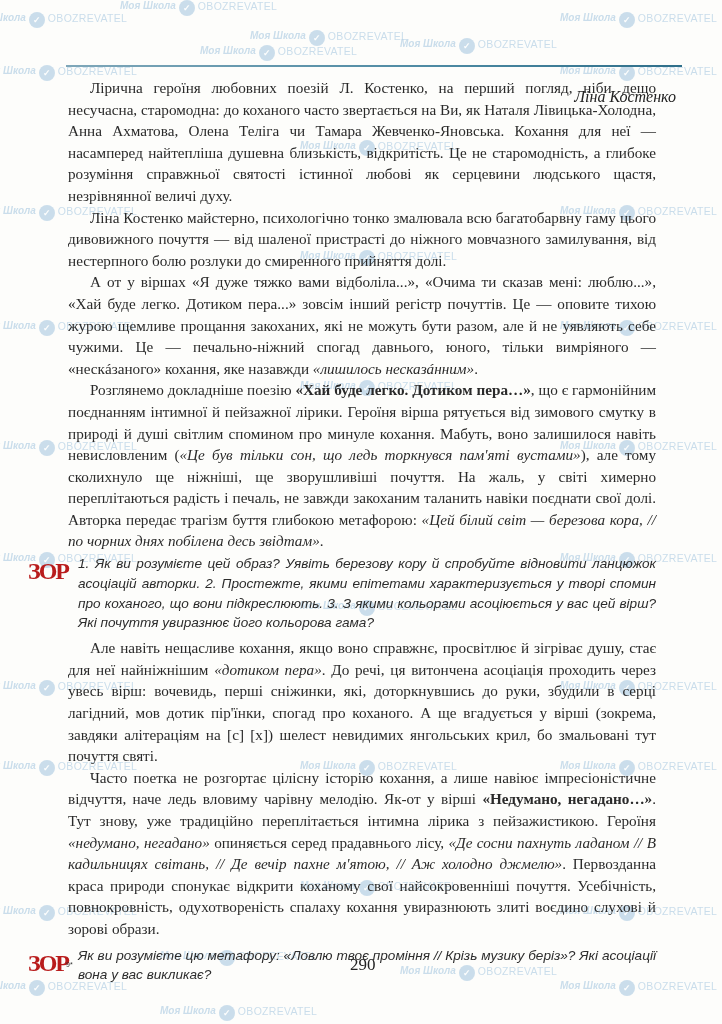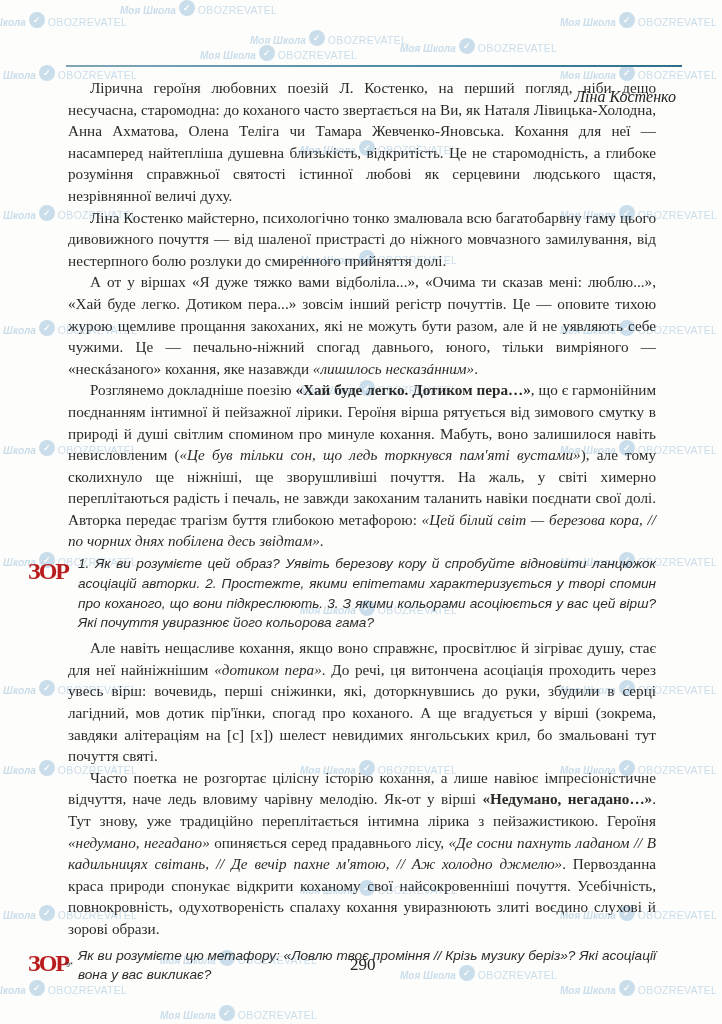--- a/index.html
+++ b/index.html
@@ -3,21 +3,21 @@
 <meta charset="utf-8">
 <style>
   html, body { margin:0; padding:0; }
   body {
     width:722px; height:1024px; position:relative; overflow:hidden;
     background:#fdfdfb;
     font-family:"Liberation Serif", "DejaVu Serif", serif;
     color:#2a2a2a;
   }
   .wm {
-    position:absolute; display:flex; align-items:flex-end; gap:3px;
+    position:absolute; display:flex; align-items:flex-start; gap:3px;
     color:#b9d3e6; font-family:"Liberation Sans", sans-serif;
     font-size:11px; opacity:0.75; white-space:nowrap; pointer-events:none;
   }
   .wm .ms { font-style:italic; font-weight:bold; font-size:10px; }
   .wm .logo {
     width:16px; height:16px; border-radius:50%; background:#b9d3e6;
     display:inline-flex; align-items:center; justify-content:center;
     color:#fff; font-size:9px; font-weight:bold;
   }
   .wm .ob { letter-spacing:0.3px; font-size:10.5px; }

